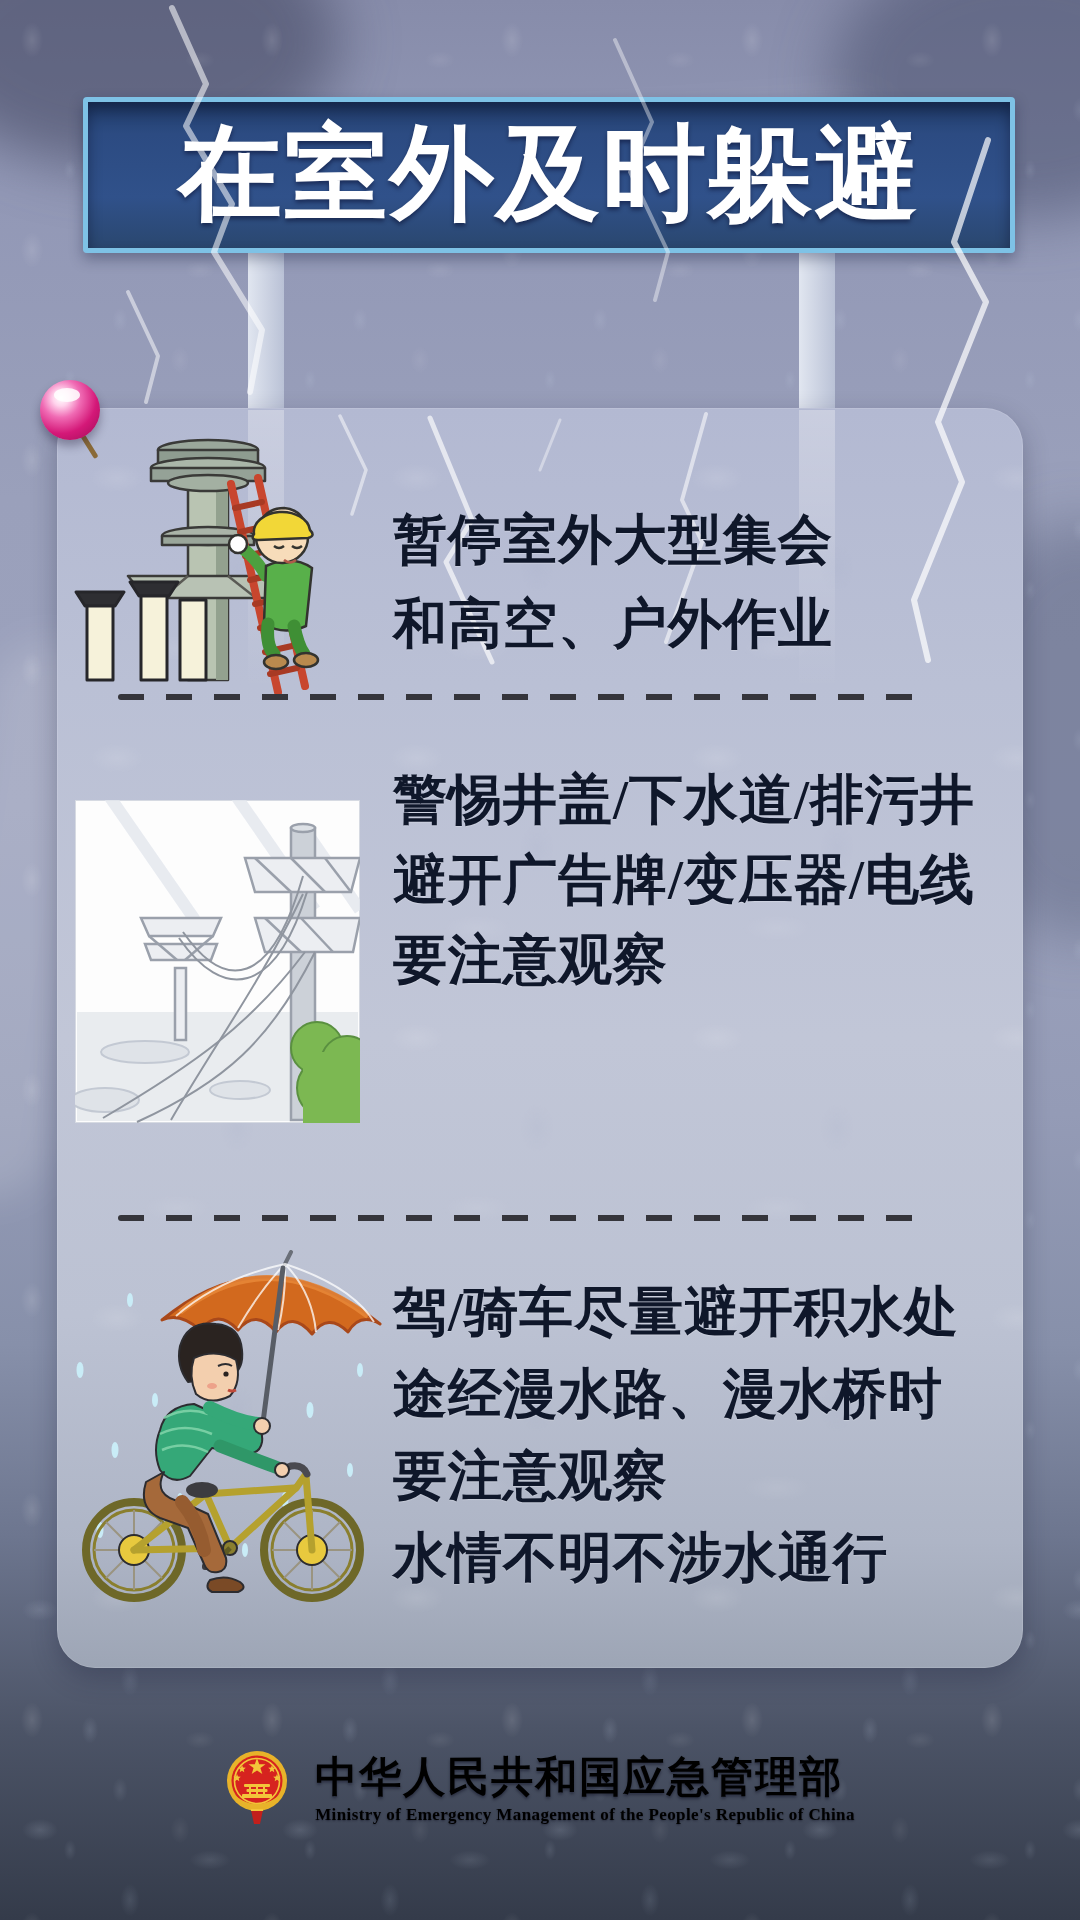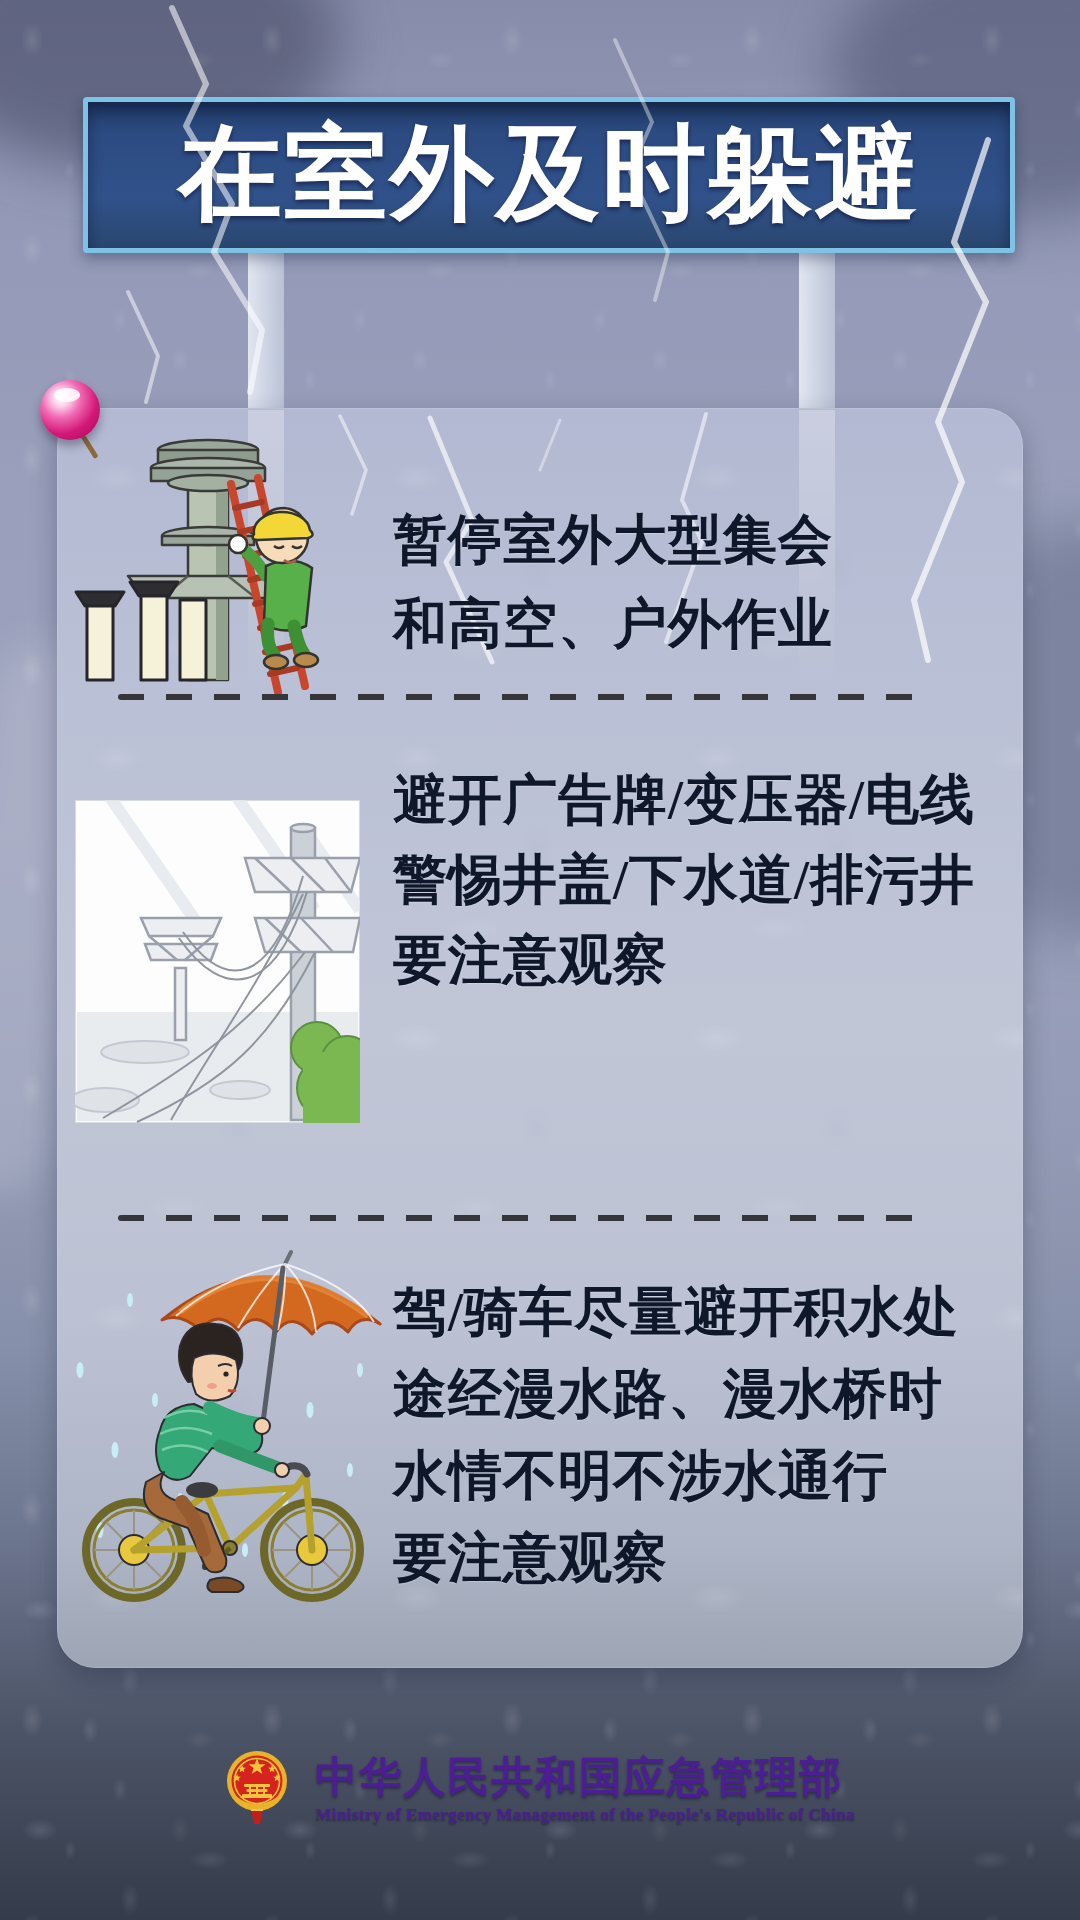--- a/index.html
+++ b/index.html
@@ -118,26 +118,26 @@
 
   
   .bolts{position:absolute;left:0;top:0;width:1080px;height:1920px;pointer-events:none;}
 
   
   .footer{position:absolute;left:0;top:1748px;width:1080px;display:flex;justify-content:center;}
   .footer-inner{display:flex;align-items:center;}
   .emblem{width:64px;height:78px;margin-right:26px;flex:0 0 auto;}
   .org-cn{
     font-family:"Liberation Sans","DejaVu Sans",sans-serif;font-weight:700;
-    font-size:42px;color:#4c1d95;letter-spacing:2px;white-space:nowrap;
+    font-size:42px;color:#000000;letter-spacing:2px;white-space:nowrap;
     text-shadow:0 2px 3px rgba(0,0,20,.4);
   }
   .org-en{
     font-family:"Liberation Serif","DejaVu Serif",serif;font-weight:600;
-    font-size:17px;color:#4c1d95;letter-spacing:.4px;margin-top:0;white-space:nowrap;
+    font-size:17px;color:#000000;letter-spacing:.4px;margin-top:0;white-space:nowrap;
     text-shadow:0 1px 2px rgba(0,0,20,.4);
   }
 </style>
 </head>
 <body>
 
 <div id="stage">
 
   <div class="bg"></div>
   <div class="bg-cloud cloud-tl"></div>
@@ -271,22 +271,22 @@
     </g>
     <g fill="#7cb852" stroke="#5a9040" stroke-width="2">
       <circle cx="242" cy="248" r="26"></circle>
         <circle cx="272" cy="262" r="26"></circle>
       <circle cx="252" cy="288" r="30"></circle>
         <circle cx="280" cy="304" r="28"></circle>
       <rect x="228" y="252" width="57" height="71" stroke="none"></rect>
     </g>
   </svg>
   <div class="tips tips2">
+    <div>警惕井盖/下水道/排污井</div>
     <div>避开广告牌/变压器/电线</div>
-    <div>警惕井盖/下水道/排污井</div>
     <div>要注意观察</div>
   </div>
 
   <div class="dash dash2"></div>
 
   <svg class="illu illu-bike" viewBox="0 0 326 352">
     <g fill="#c9ecf7">
       <ellipse cx="20" cy="120" rx="3.5" ry="8"></ellipse>
         <ellipse cx="55" cy="200" rx="3.5" ry="8"></ellipse>
       <ellipse cx="95" cy="150" rx="3" ry="7"></ellipse>
@@ -364,22 +364,22 @@
       <path d="M 160 196 q 36 14 58 22" fill="none" stroke="#2f9768" stroke-width="13" stroke-linecap="round"></path>
       <circle cx="222" cy="220" r="7" fill="#f3cfae"></circle>
       <path d="M 104 222 q -12 24 18 30 l 26 12 l 18 44 q 2 12 -8 14 q -10 2 -14 -8 l -16 -36 l -28 -10 q -22 -10 -14 -36 Z" fill="#a5693a"></path>
       <path d="M 122 252 q 18 22 22 48" fill="none" stroke="#965c30" stroke-width="14" stroke-linecap="round"></path>
       <path d="M 150 330 q 16 -6 30 2 q 8 6 -2 10 l -26 0 q -8 -4 -2 -12 Z" fill="#7a4a26"></path>
     </g>
   </svg>
   <div class="tips tips3">
     <div>驾/骑车尽量避开积水处</div>
     <div>途经漫水路、漫水桥时</div>
+    <div>要注意观察</div>
     <div>水情不明不涉水通行</div>
-    <div>要注意观察</div>
   </div>
 
   <div class="footer">
     <div class="footer-inner">
       <svg class="emblem" viewBox="0 0 64 78">
         <circle cx="32" cy="33" r="30" fill="#e8b32a"></circle>
         <circle cx="32" cy="33" r="25.5" fill="#d6231f"></circle>
         <circle cx="32" cy="33" r="22.5" fill="none" stroke="#f3c53a" stroke-width="1.6"></circle>
         <polygon points="32,10 34.2,16.2 40.5,16.2 35.4,20 37.3,26 32,22.4 26.7,26 28.6,20 23.5,16.2 29.8,16.2" fill="#f3c53a"></polygon>
         <g fill="#f3c53a">

